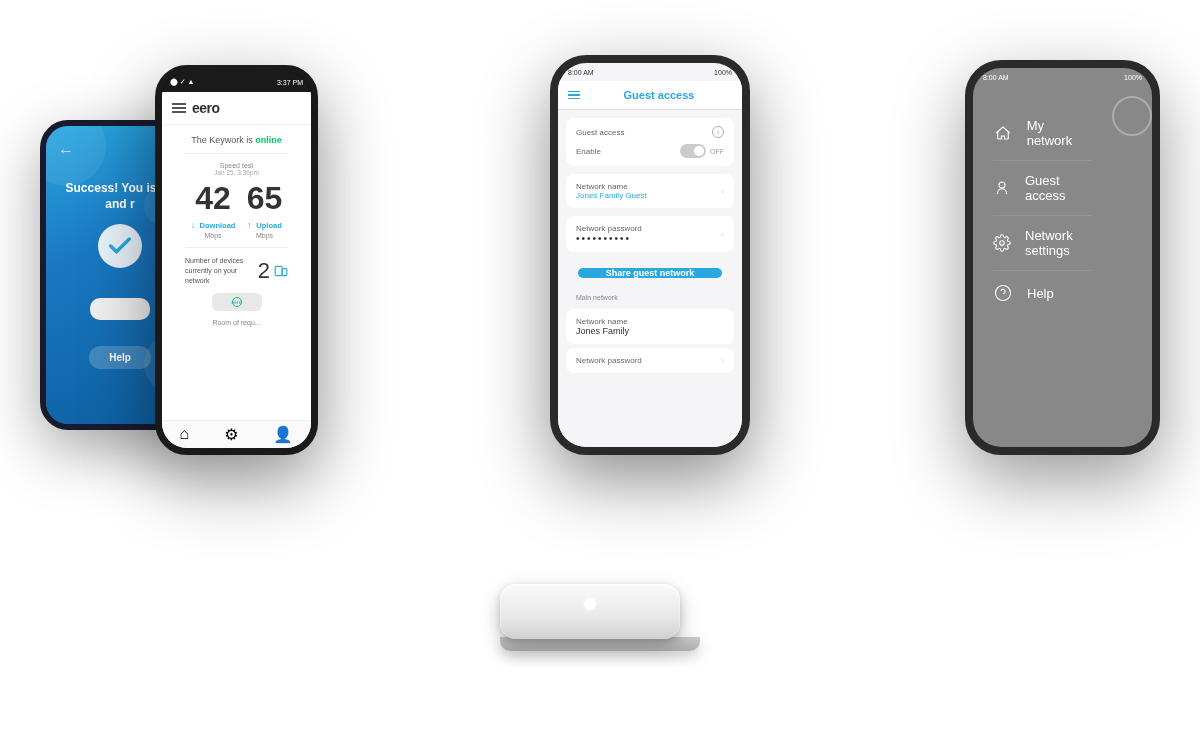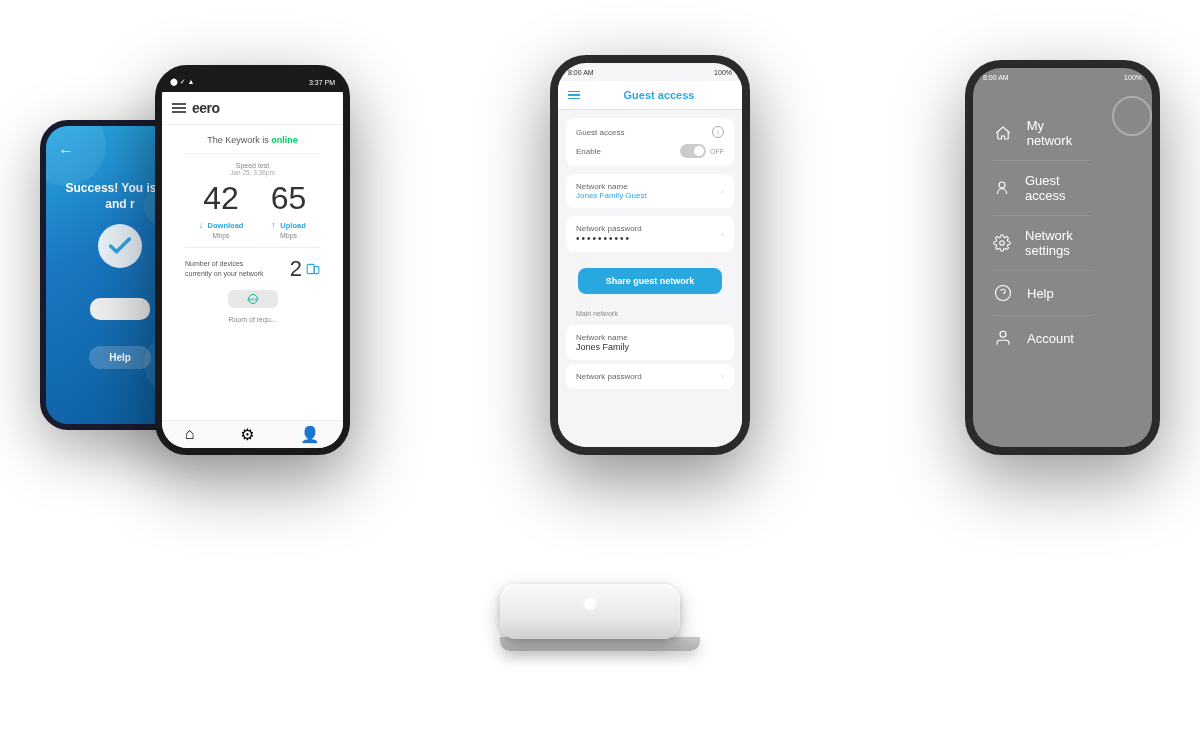--- a/index.html
+++ b/index.html
@@ -112,21 +112,21 @@
       position: absolute;
       top: 14px;
       left: 12px;
       color: rgba(255,255,255,0.8);
       font-size: 16px;
       z-index: 3;
     }
 
     
     .phone-2 {
-      width: 195px;
+      width: 163px;
       height: 390px;
       background: #0a0a0a;
       left: 155px;
       top: 65px;
       border-radius: 32px;
       border: 7px solid #1a1a1a;
       z-index: 3;
       box-shadow: 0 25px 70px rgba(0,0,0,0.45);
     }
     .phone-2-notch-bar {
@@ -159,21 +159,21 @@
     .hamburger-lines span { display: block; width: 14px; height: 2px; background: #555; }
     .eero-logo { font-size: 14px; font-weight: 700; color: #333; letter-spacing: -0.5px; }
     .p2-body { padding: 10px 23px; flex: 1; }
     .p2-status { font-size: 9px; color: #555; text-align: center; margin-bottom: 8px; }
     .p2-status .online { color: #00cc66; font-weight: 600; }
     .p2-speed-section { margin-bottom: 8px; }
     .p2-speed-label { font-size: 7px; color: #888; text-align: center; }
     .p2-speed-date { font-size: 6.5px; color: #aaa; text-align: center; margin-bottom: 6px; }
     .p2-speeds { display: flex; justify-content: space-around; margin-bottom: 4px; }
     .p2-speed-item { text-align: center; }
-    .p2-speed-num { font-size: 32px; font-weight: 400; color: #333; line-height: 1; }
+    .p2-speed-num { font-size: 32px; font-weight: 700; color: #333; line-height: 1; }
     .p2-speed-arrow { font-size: 9px; }
     .p2-speed-arrow.down { color: #29a8e0; }
     .p2-speed-arrow.up { color: #29a8e0; }
     .p2-speed-type { font-size: 7.5px; color: #29a8e0; font-weight: 600; }
     .p2-speed-unit { font-size: 7px; color: #888; }
     .p2-divider { height: 1px; background: #eee; margin: 8px 0; }
     .p2-devices { display: flex; justify-content: space-between; align-items: center; }
     .p2-devices-text { font-size: 7px; color: #555; line-height: 1.4; }
     .p2-devices-count { font-size: 22px; font-weight: 300; color: #333; }
     .p2-router-mini {
@@ -269,21 +269,20 @@
       background: #fff;
       border-radius: 50%;
     }
     .p3-toggle-label { font-size: 7px; color: #999; margin-left: 4px; }
     .p3-section-header { font-size: 7px; color: #888; margin: 8px 8px 2px; padding-left: 10px; }
     .p3-share-btn {
       background: #29a8e0;
       color: #fff;
       border: none;
       border-radius: 8px;
-      padding: 8px;
       font-size: 9px;
       font-weight: 600;
       width: calc(100% - 20px);
       margin: 8px 10px;
       text-align: center;
     }
     .p3-password-dots { letter-spacing: 2px; font-size: 10px; color: #333; }
     .p3-chevron { font-size: 8px; color: #ccc; }
 
     
@@ -576,29 +575,20 @@
           <div class="p4-menu-icon">
             <svg width="18" height="18" viewBox="0 0 24 24" fill="none" stroke="#fff" stroke-width="1.5">
                 <circle cx="12" cy="12" r="10"></circle>
                 <path d="M9.09 9a3 3 0 015.83 1c0 2-3 3-3 3"></path>
                 <line x1="12" y1="17" x2="12.01" y2="17"></line>
               </svg>
           </div>
           <span class="p4-menu-label">Help</span>
         </div>
 
-        <div class="p4-menu-item">
-          <div class="p4-menu-icon">
-            <svg width="18" height="18" viewBox="0 0 24 24" fill="none" stroke="#fff" stroke-width="1.5">
-                <path d="M20 21v-2a4 4 0 00-4-4H8a4 4 0 00-4 4v2"></path>
-                <circle cx="12" cy="7" r="4"></circle>
-              </svg>
-          </div>
-          <span class="p4-menu-label">Account</span>
-        </div>
       </div>
       <div class="p4-home-btn"></div>
     </div>
   </div>
 
   <div class="eero-device">
     <div class="eero-body"></div>
     <div class="eero-base"></div>
   </div>
 

